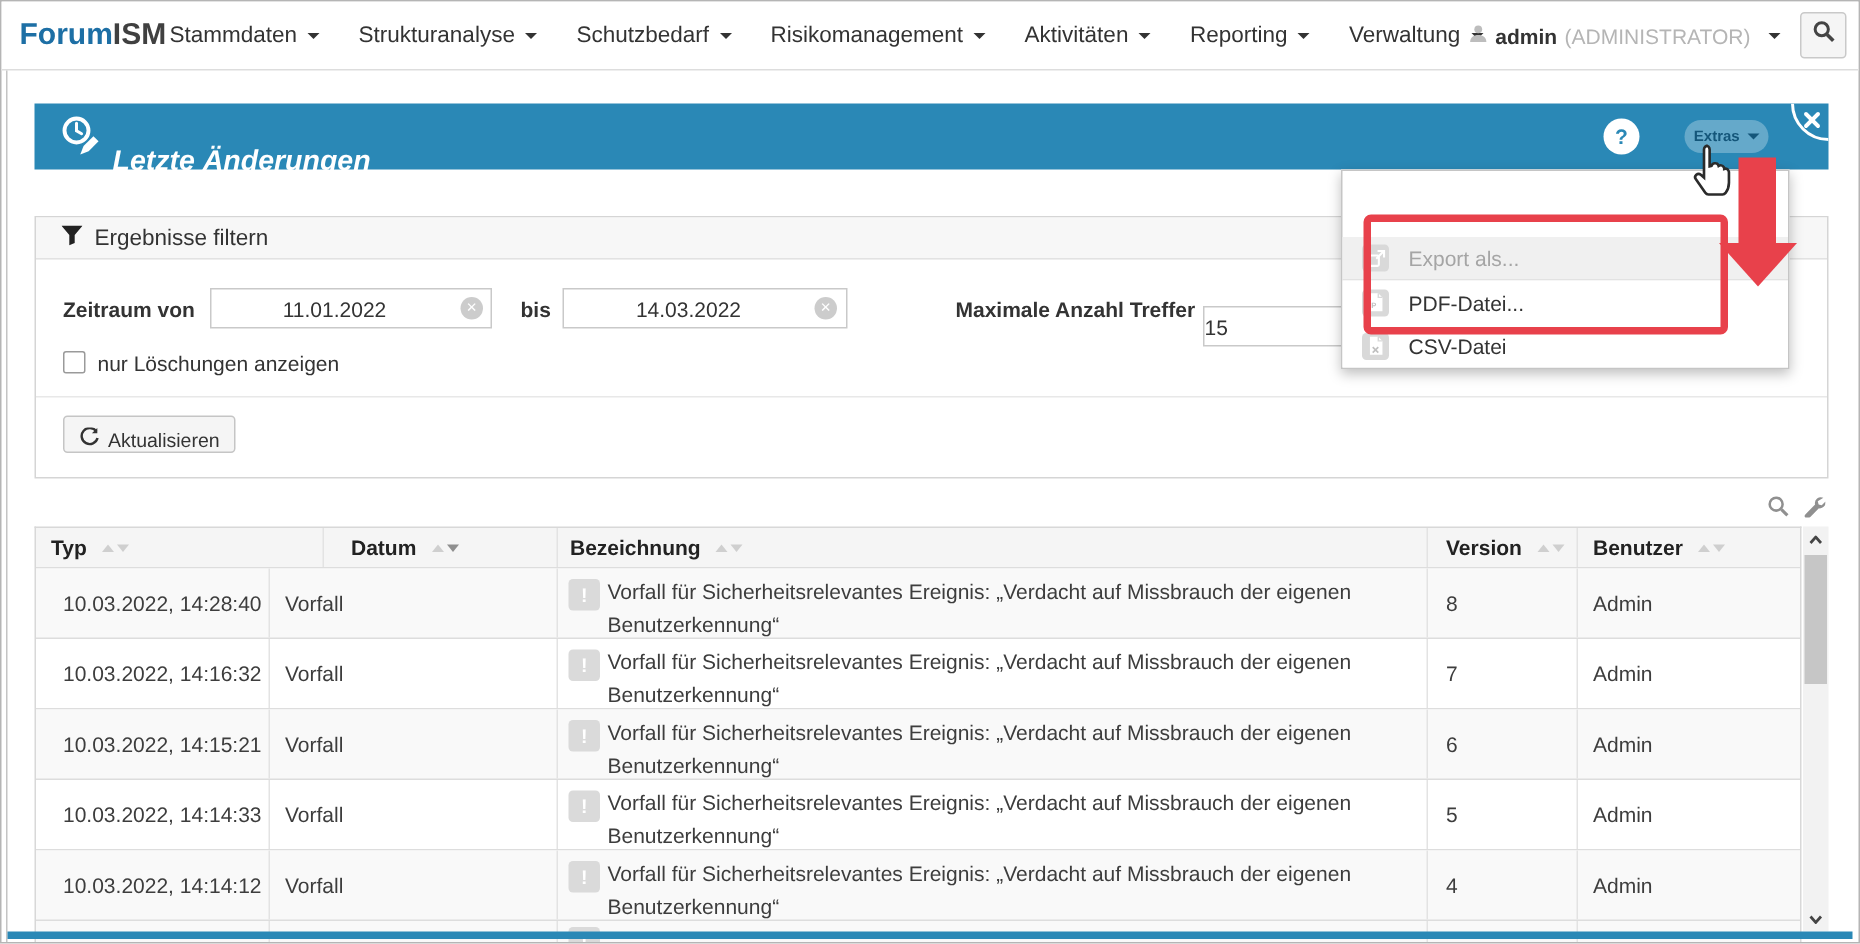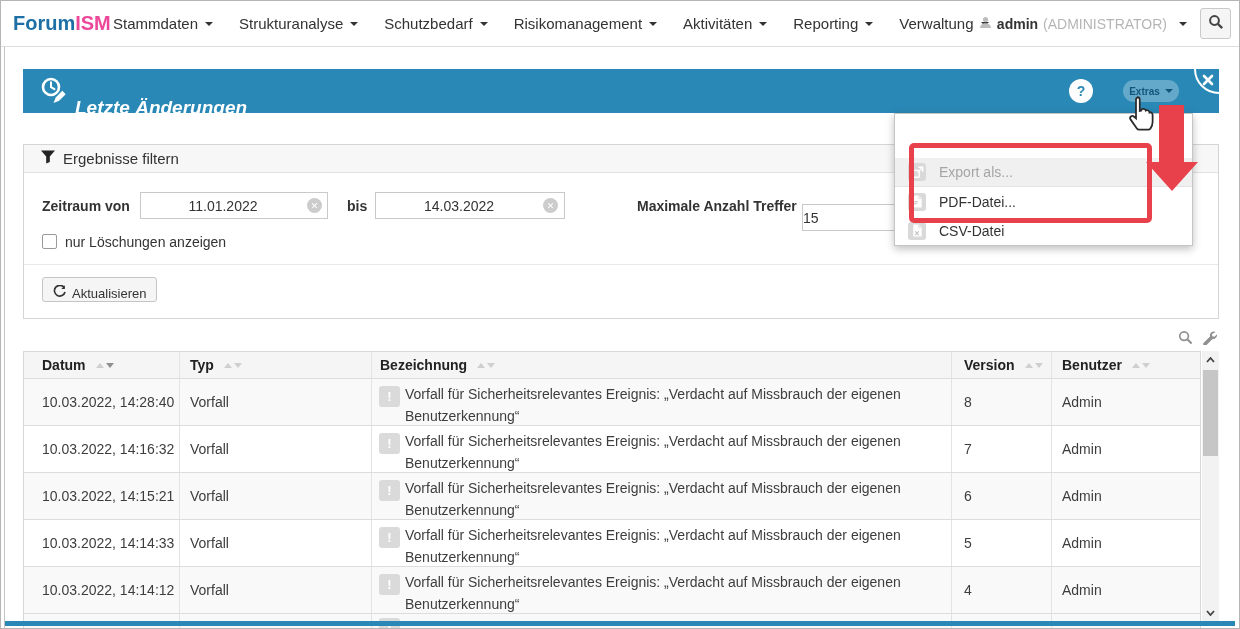--- a/index.html
+++ b/index.html
@@ -7,21 +7,21 @@
   body {
     font-family:"Liberation Sans","DejaVu Sans",sans-serif;
     background:#ffffff; color:#333;
     border:1px solid #b5b5b5;
     position:relative;
   }
   
   .navbar { position:absolute; left:0; top:0; width:100%; height:46px; background:#fff; border-bottom:1px solid #ddd; }
   .logo { position:absolute; left:12px; top:11px; font-size:20px; font-weight:bold; letter-spacing:0; cursor:pointer; }
   .logo .p1 { color:#1d6fa5; }
-  .logo .p2 { color:#ec4899; }
+  .logo .p2 { color:#404040; }
   .nav-menu { position:absolute; left:112px; top:0; height:45px; display:flex; align-items:center; gap:26px; }
   .nav-item { font-size:15px; color:#333; display:flex; align-items:center; cursor:pointer; white-space:nowrap; }
   .caret { display:inline-block; width:0; height:0; border-left:4px solid transparent; border-right:4px solid transparent; border-top:4px solid #333; margin-left:7px; }
   .user-menu { position:absolute; right:52px; top:0; height:45px; display:flex; align-items:center; gap:5px; font-size:14px; cursor:pointer; }
   .user-name { font-weight:bold; color:#333; }
   .user-role { color:#b5b5b5; }
   .search-btn { position:absolute; right:8px; top:7px; width:31px; height:31px; background:#f5f5f5; border:1px solid #c9c9c9; border-radius:3px; display:flex; align-items:center; justify-content:center; cursor:pointer; }
   
   .left-edge { position:absolute; left:3px; top:46px; bottom:0; width:1px; background:#c4c4c4; }
   .bottom-blue { position:absolute; left:4px; right:4px; bottom:2px; height:5px; background:#2a88b6; z-index:40; }
@@ -233,32 +233,32 @@
   </span>
   <span class="tool-icon">
     <svg width="15" height="15" viewBox="0 0 16 16">
         <path d="M14.5 2a4.2 4.2 0 0 0-5.9 4.8L1.8 13.6a1.9 1.9 0 0 0 2.7 2.7l6.8-6.8A4.2 4.2 0 0 0 16 4.6l-2.7 2.7-2.2-.6-.6-2.2z" fill="#909090"></path>
       </svg>
   </span>
 </div>
 
 <div class="grid">
   <div class="grow ghead" id="thead">
+      <div class="gcell hcell c1">
+        <span>Typ</span>
+        <span class="sorts">
+          <span class="s-up"></span>
+          <span class="s-dn"></span>
+        </span>
+      </div>
       <div class="gcell hcell c0">
         <span>Datum</span>
         <span class="sorts">
           <span class="s-up"></span>
           <span class="s-dn s-active"></span>
-        </span>
-      </div>
-      <div class="gcell hcell c1">
-        <span>Typ</span>
-        <span class="sorts">
-          <span class="s-up"></span>
-          <span class="s-dn"></span>
         </span>
       </div>
       <div class="gcell hcell c2">
         <span>Bezeichnung</span>
         <span class="sorts">
           <span class="s-up"></span>
           <span class="s-dn"></span>
         </span>
       </div>
       <div class="gcell hcell c3">

